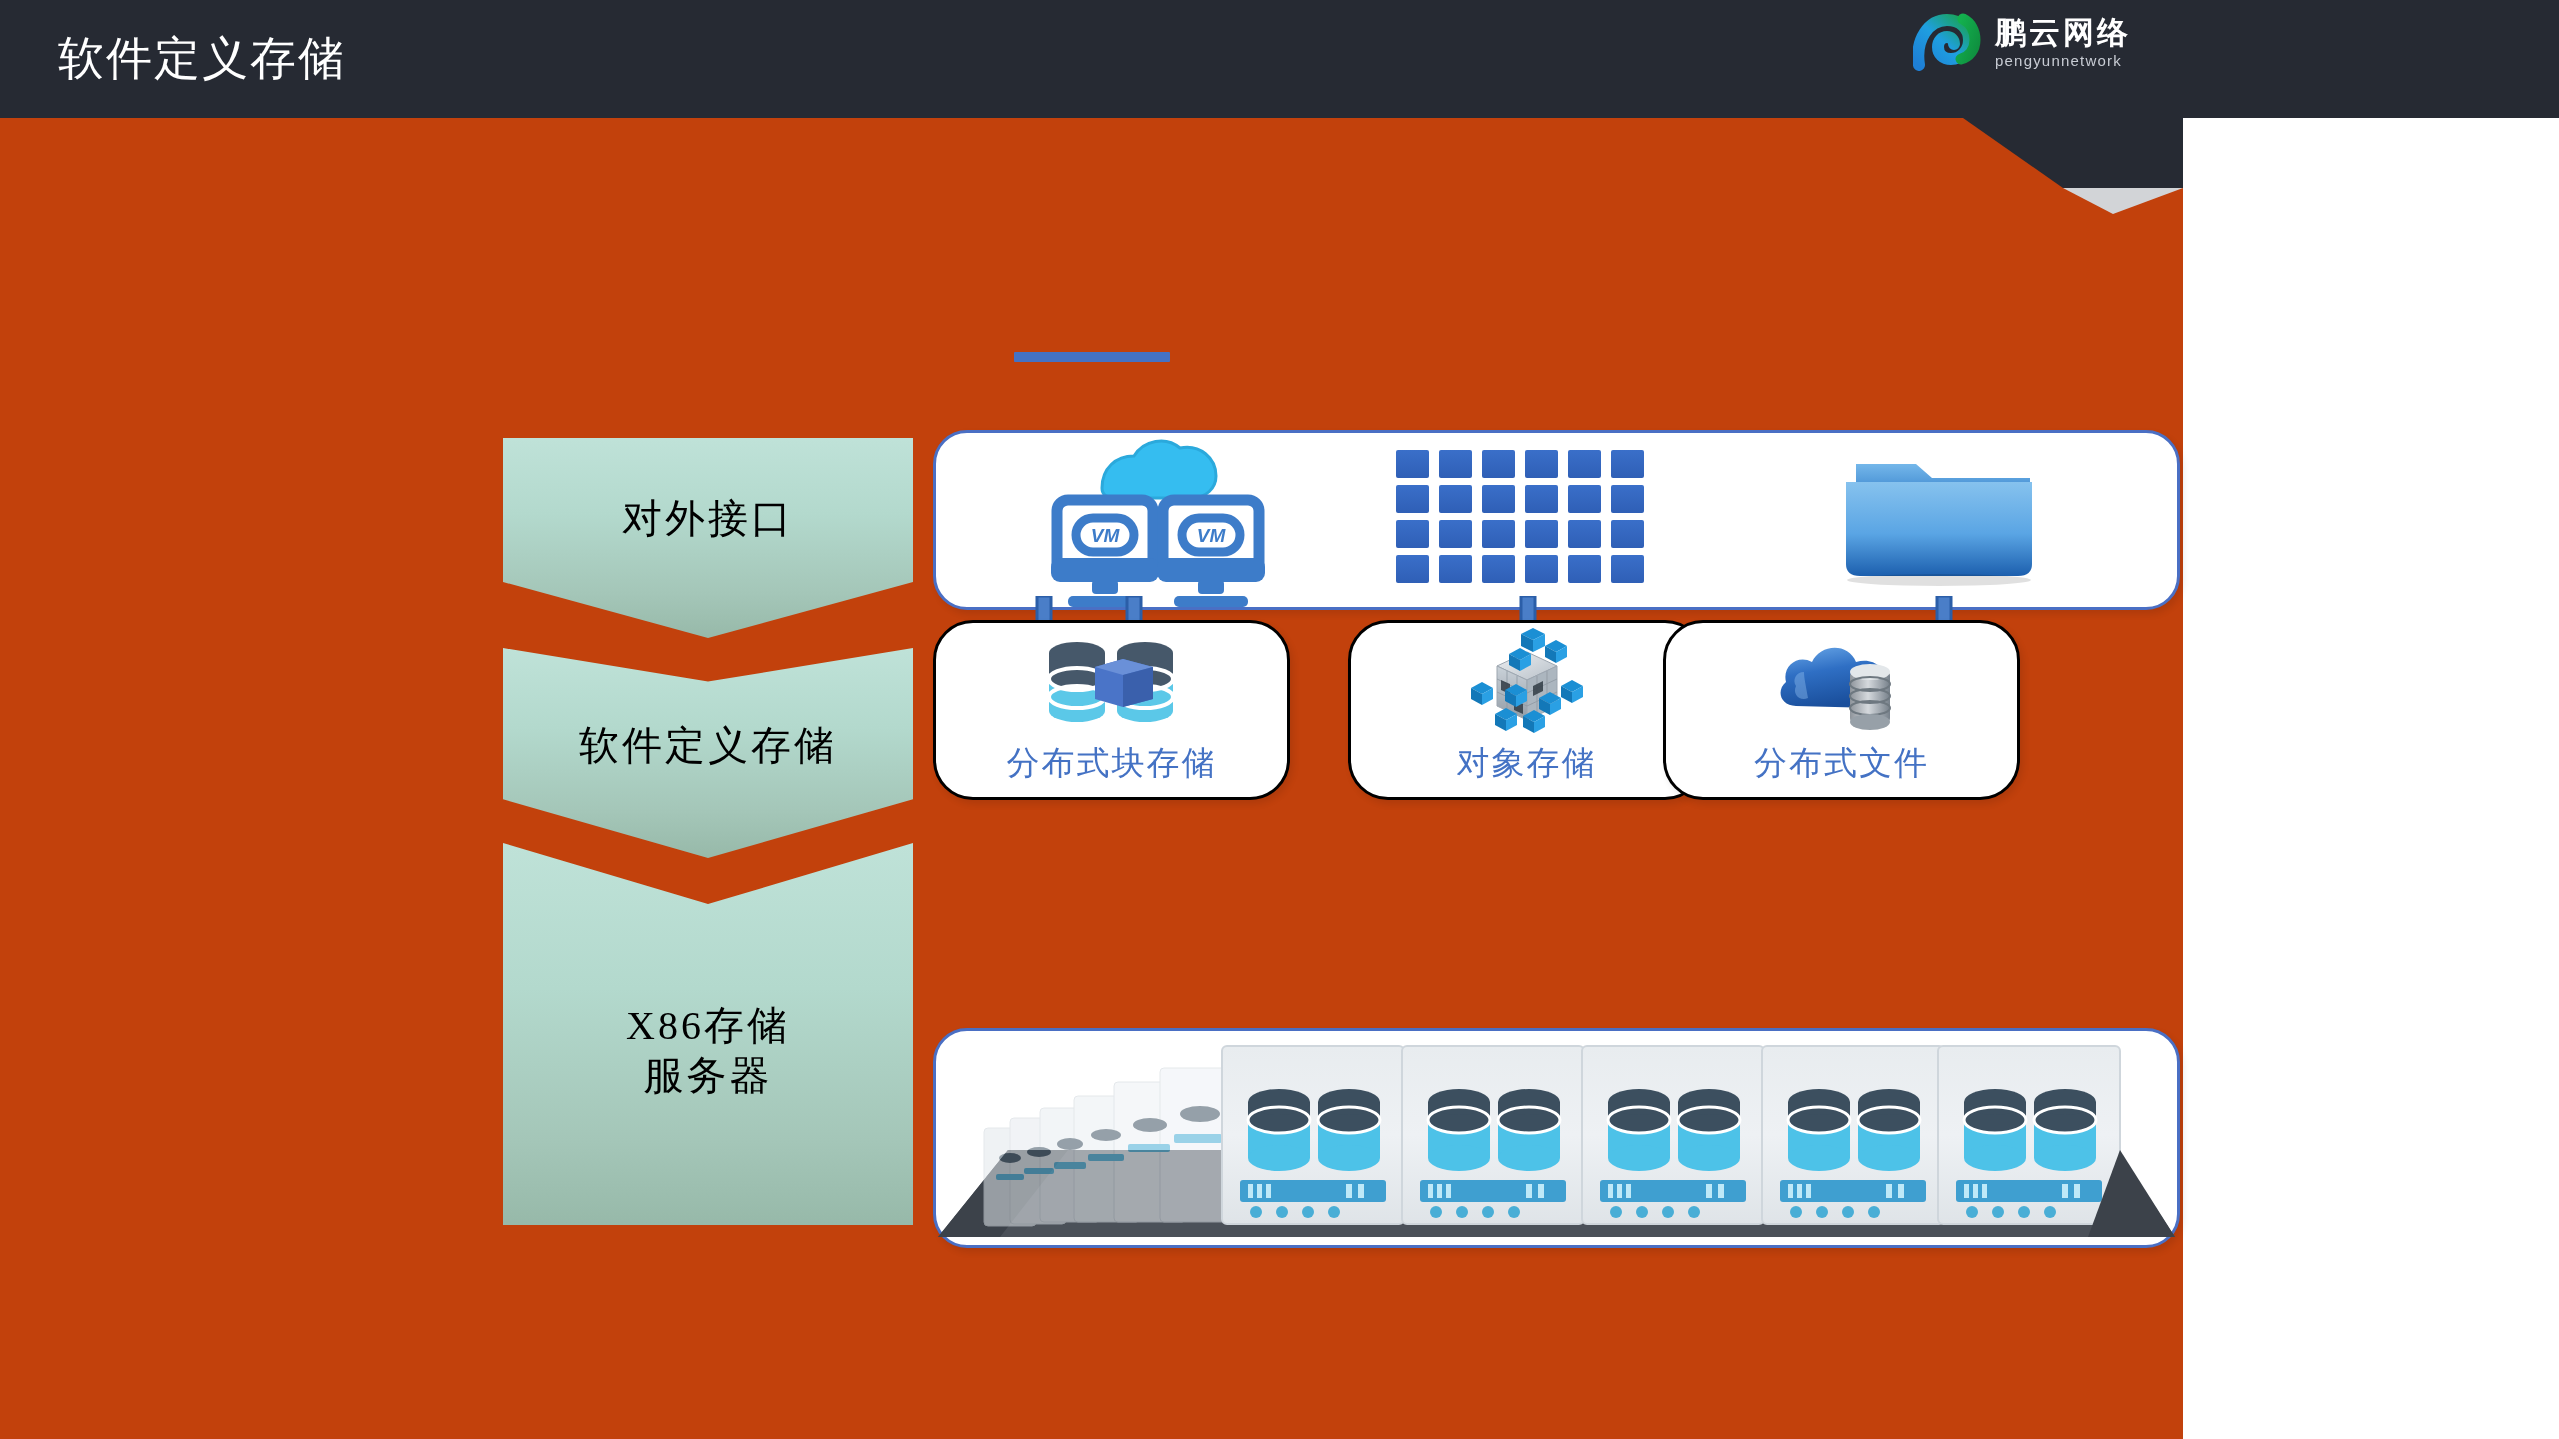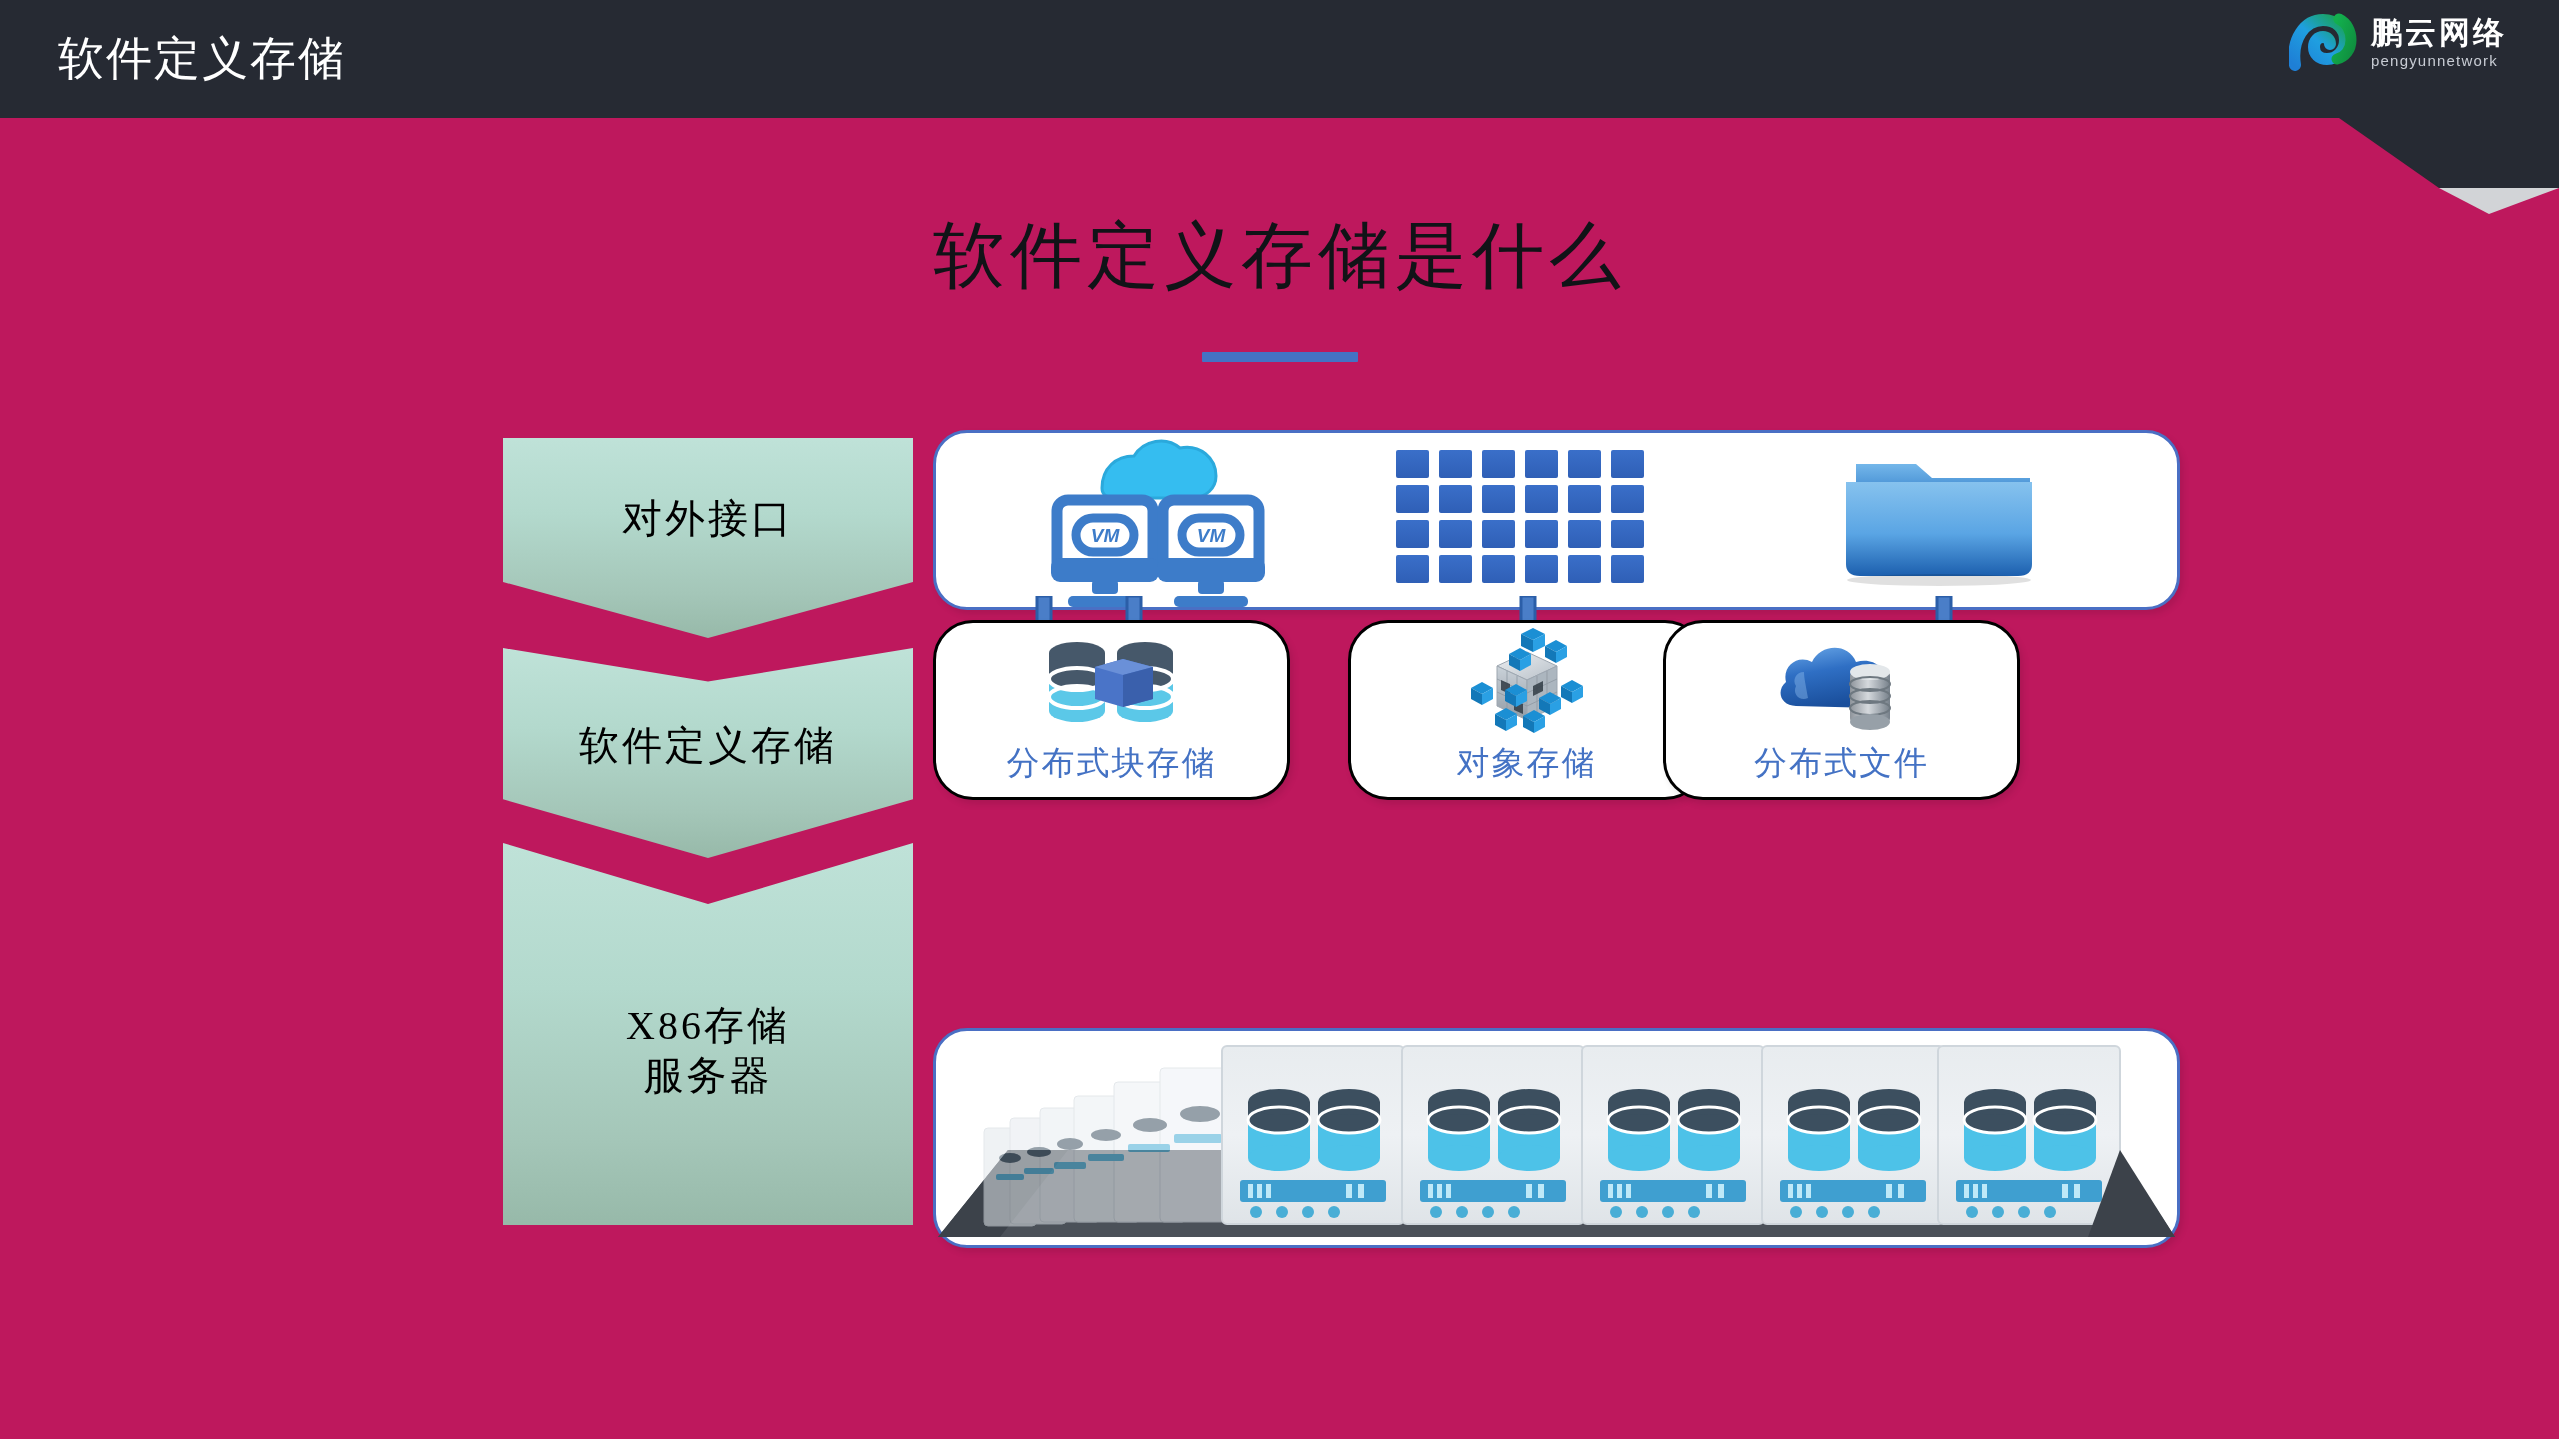--- a/index.html
+++ b/index.html
@@ -2,21 +2,21 @@
 <html><head>
 <meta charset="utf-8">
 <style>
   * { box-sizing: border-box; margin: 0; padding: 0; }
   html, body {
     width: 2559px; height: 1439px;
     background: #ffffff;
     font-family: "Liberation Serif", "DejaVu Serif", serif;
     overflow: hidden;
   }
-  .slide { position: relative; width: 2559px; height: 1439px; background:#be185d; }
+  .slide { position: relative; width: 2183px; height: 1439px; background:#c2410c; }
 
   
   .header {
     position: absolute; left: 0; top: 0; width: 2559px; height: 118px;
     background: #262a33;
     z-index: 5;
   }
   .header-title {
     position: absolute; left: 58px; top: 50%; transform: translateY(-50%);
     color: #ffffff; font-size: 46px; letter-spacing: 2px;
@@ -144,21 +144,20 @@
       </defs>
       <path d="M6 52 C2 26 16 7 34 7 C48 7 56 16 56 27 C56 38 48 46 38 46 C30 46 25 41 25 34 C25 28 29 24 34 24 C38 24 41 27 41 31" fill="none" stroke="url(#lgA)" stroke-width="12" stroke-linecap="round"></path>
       <path d="M50 6 C58 10 62 18 62 27 C62 37 56 44 48 46" fill="none" stroke="url(#lgB)" stroke-width="11" stroke-linecap="round"></path>
     </svg>
     <div class="logo-text">
       <span class="logo-cn">鹏云网络</span>
       <span class="logo-en">pengyunnetwork</span>
     </div>
   </div>
 
-  <div class="main-title">软件定义存储是什么</div>
   <div class="title-rule"></div>
 
   <div class="diagram">
 
     <div class="chev chev-1">
       <span>对外接口</span>
     </div>
     <div class="chev chev-2">
       <span>软件定义存储</span>
     </div>

